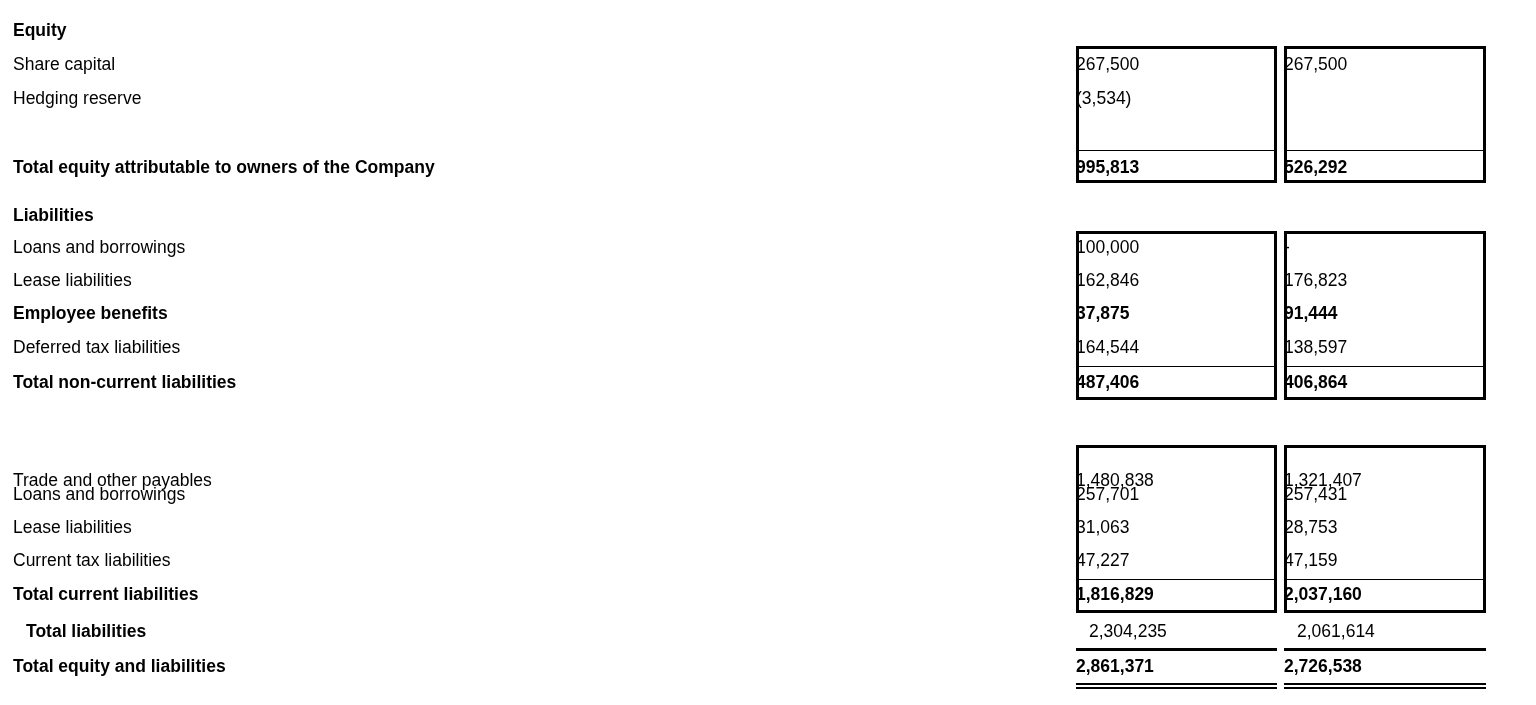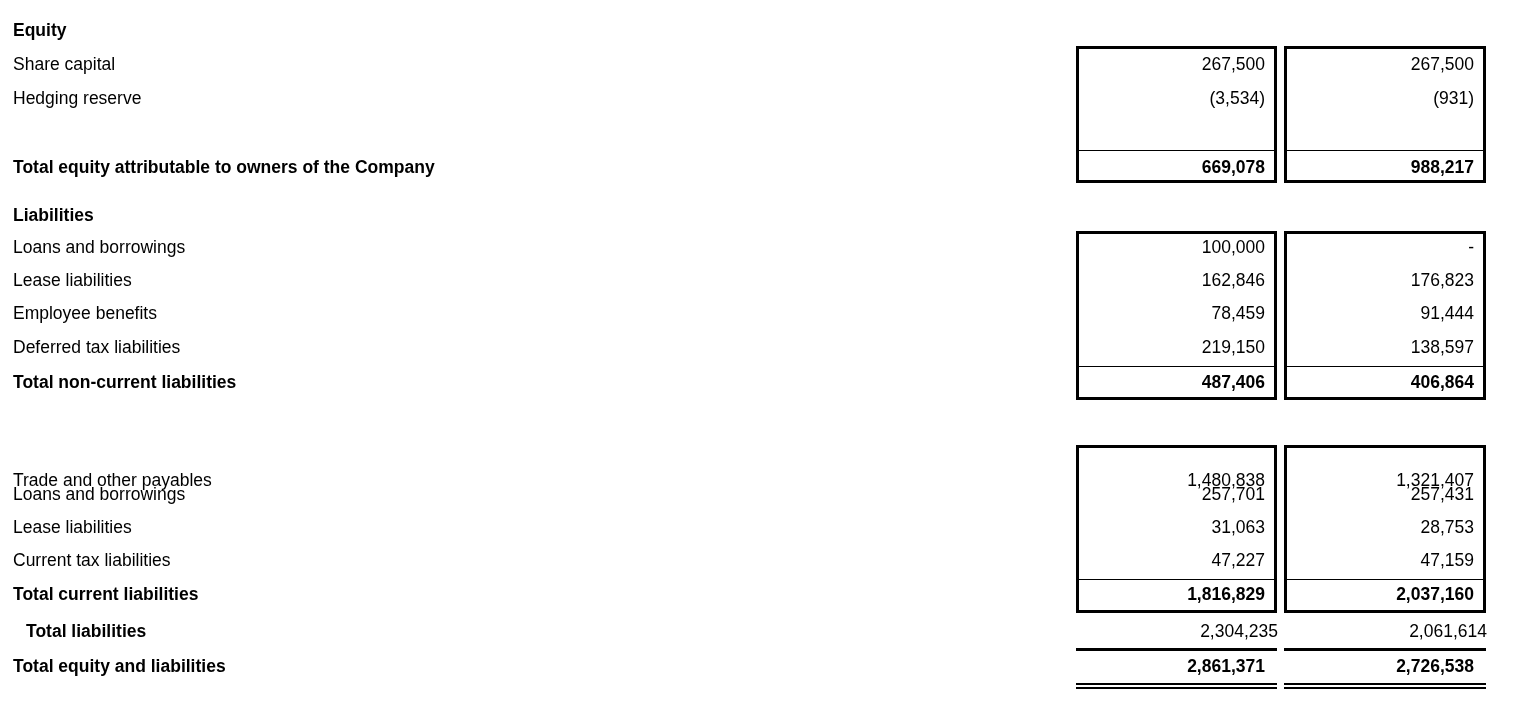--- a/index.html
+++ b/index.html
@@ -39,21 +39,20 @@
   }
   .label.bold { font-weight: bold; }
 
   
   .val {
     position: absolute;
     top: 0;
     height: 33px;
     line-height: 33px;
     font-size: 17.5px;
-    text-align: right;
     white-space: nowrap;
     box-sizing: border-box;
   }
   .val.c1 { left: 1076px; width: 201px; padding-right: 12px; }
   .val.c2 { left: 1284px; width: 202px; padding-right: 12px; }
   .val.bold { font-weight: bold; }
 
   
   .vbox {
     position: absolute;
@@ -108,28 +107,27 @@
 
   <div class="row" style="top:48px;">
     <div class="label">Share capital</div>
     <div class="val c1">267,500</div>
     <div class="val c2">267,500</div>
   </div>
 
   <div class="row" style="top:82px;">
     <div class="label">Hedging reserve</div>
     <div class="val c1">(3,534)</div>
-    <div class="val c2">(931)</div>
   </div>
 
 
   <div class="row" style="top:151px;">
     <div class="label bold">Total equity attributable to owners of the Company</div>
-    <div class="val c1 bold">669,078</div>
-    <div class="val c2 bold">988,217</div>
+    <div class="val c1 bold">995,813</div>
+    <div class="val c2 bold">526,292</div>
   </div>
 
   <div class="row" style="top:199px;">
     <div class="label bold">Liabilities</div>
   </div>
 
   <div class="vbox c1" style="top:231px; height:169px;"></div>
   <div class="vbox c2" style="top:231px; height:169px;"></div>
   <div class="vdiv c1" style="top:366px;"></div>
   <div class="vdiv c2" style="top:366px;"></div>
@@ -139,29 +137,29 @@
     <div class="val c1">100,000</div>
     <div class="val c2">-</div>
   </div>
 
   <div class="row" style="top:264px;">
     <div class="label">Lease liabilities</div>
     <div class="val c1">162,846</div>
     <div class="val c2">176,823</div>
   </div>
 
-  <div class="row" style="top:297px;">
+  <div class="row" style="top:297px;font-weight:bold;">
     <div class="label">Employee benefits</div>
-    <div class="val c1">78,459</div>
+    <div class="val c1">37,875</div>
     <div class="val c2">91,444</div>
   </div>
 
   <div class="row" style="top:331px;">
     <div class="label">Deferred tax liabilities</div>
-    <div class="val c1">219,150</div>
+    <div class="val c1">164,544</div>
     <div class="val c2">138,597</div>
   </div>
 
   <div class="row" style="top:366px;">
     <div class="label bold">Total non-current liabilities</div>
     <div class="val c1 bold">487,406</div>
     <div class="val c2 bold">406,864</div>
   </div>
 
   <div class="vbox c1" style="top:445px; height:168px;"></div>

